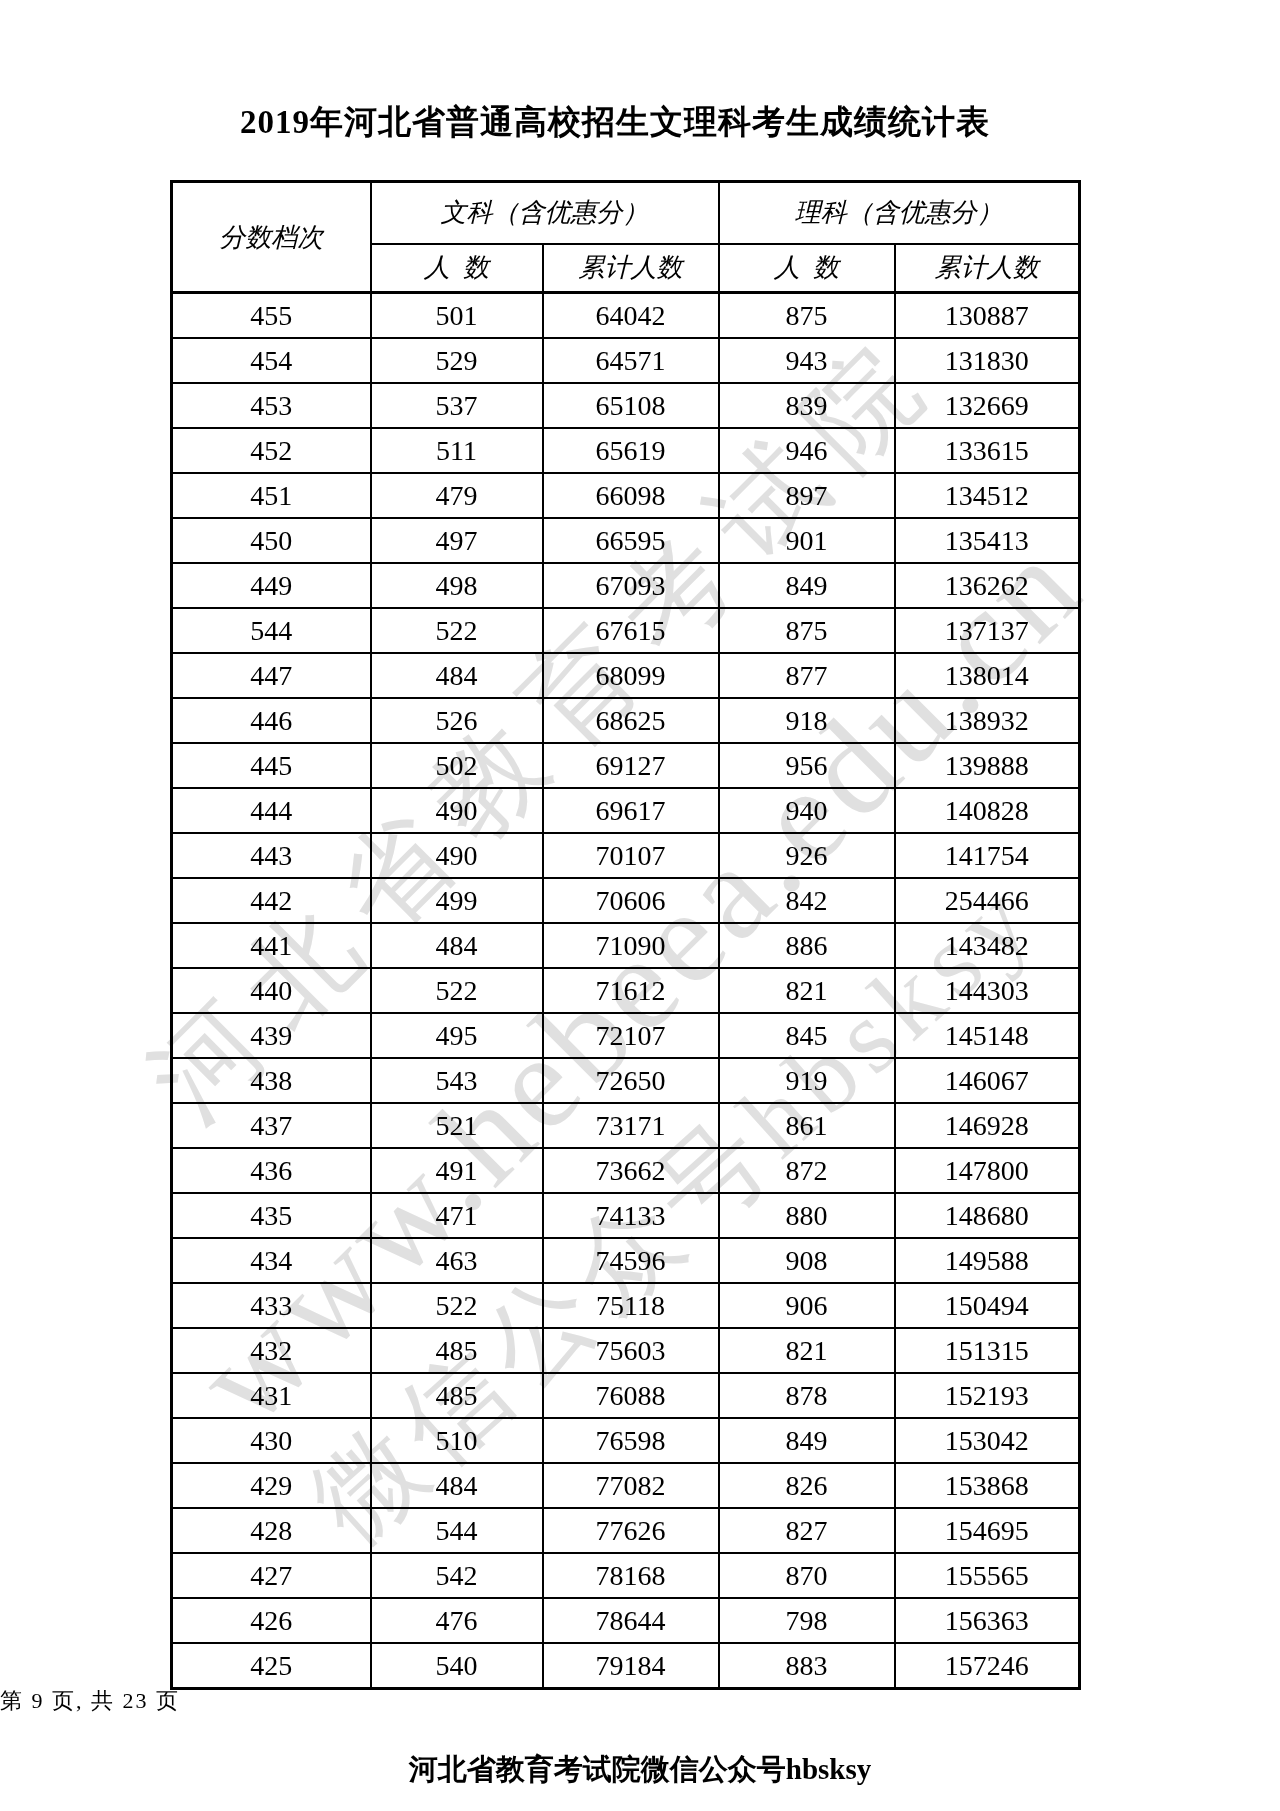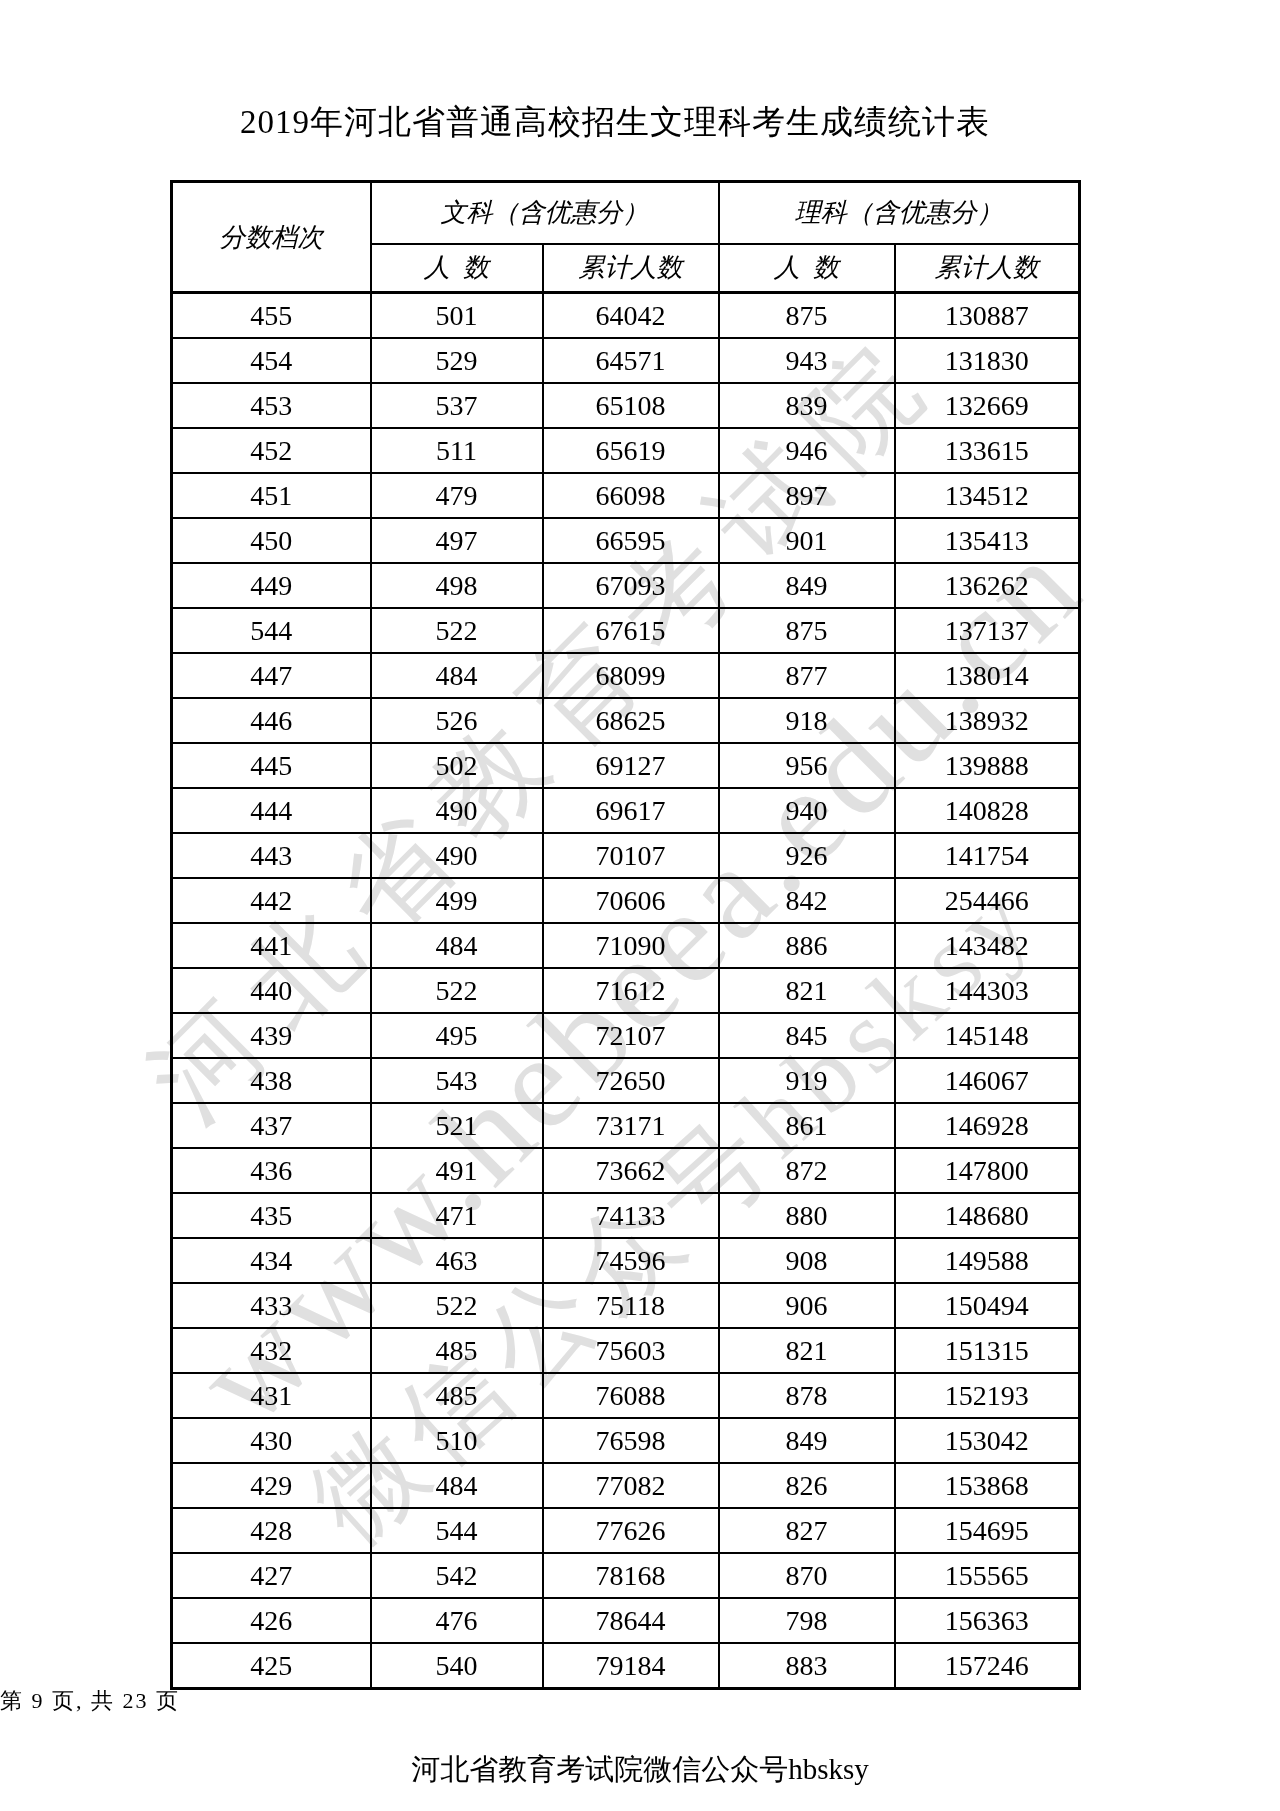--- a/index.html
+++ b/index.html
@@ -12,23 +12,23 @@
   .watermark{
     position:absolute;z-index:0;white-space:nowrap;pointer-events:none;
     transform-origin:0 50%;
   }
   .wm-line-1{left:170px;top:1046px;font-size:108px;line-height:108px;letter-spacing:24px;transform:rotate(-45deg);}
   .wm-line-2{left:220px;top:1332px;font-size:135px;line-height:135px;letter-spacing:6px;transform:rotate(-45deg);}
   .wm-line-3{left:330px;top:1467px;font-size:105px;line-height:105px;letter-spacing:10px;transform:rotate(-42deg);}
   
   .top-header{position:absolute;top:24px;left:0;width:100%;text-align:center;font-size:25px;z-index:1;}
   .top-header .url{text-decoration:underline;}
-  .doc-title{position:absolute;top:100px;left:0;width:1230px;text-align:center;font-size:33px;letter-spacing:1px;z-index:1;}
+  .doc-title{position:absolute;top:100px;left:0;width:1230px;text-align:center;font-size:33px;letter-spacing:1px;z-index:1;font-weight:bold;}
   .page-footer{position:absolute;top:1686px;left:0;width:1248px;text-align:left;font-size:22px;letter-spacing:2px;z-index:1;}
-  .wechat-footer{position:absolute;top:1750px;left:0;width:100%;text-align:center;font-size:29px;z-index:1;}
+  .wechat-footer{position:absolute;top:1750px;left:0;width:100%;text-align:center;font-size:29px;z-index:1;font-weight:bold;}
   
   .score-table{
     position:absolute;left:170px;top:180px;z-index:1;
     border-collapse:collapse;table-layout:fixed;background:transparent;
     border:3px solid #000;
   }
   .score-table th,.score-table td{
     border:2px solid #000;text-align:center;vertical-align:middle;
     padding:0;font-weight:normal;white-space:pre;
   }

